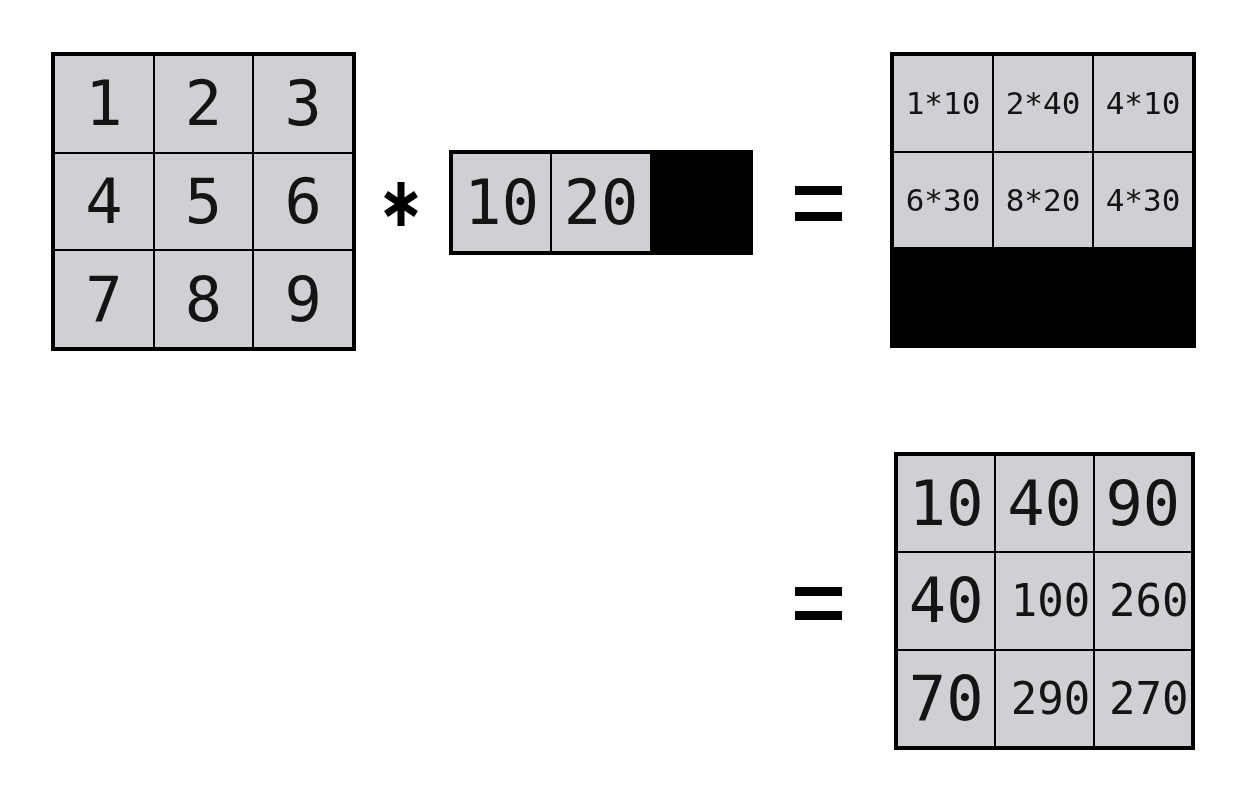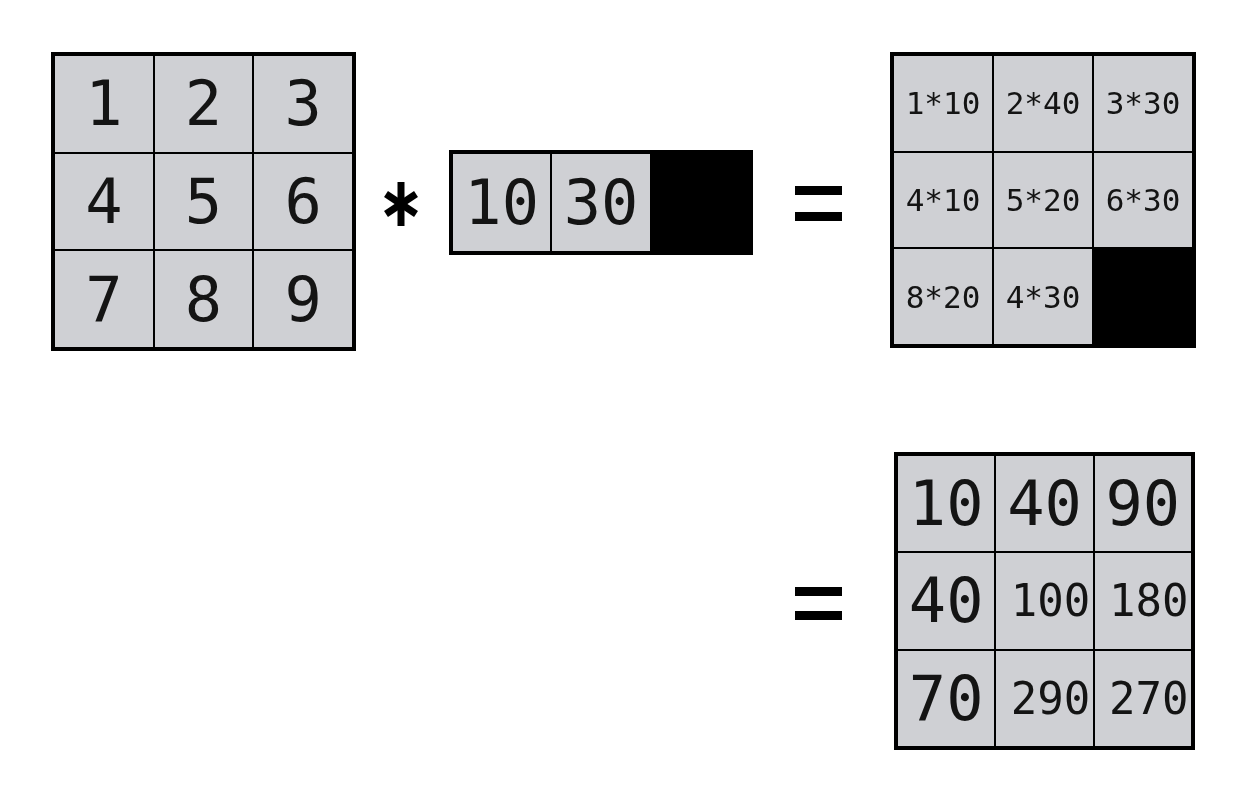--- a/index.html
+++ b/index.html
@@ -83,49 +83,47 @@
   <div class="asterisk-wrap">
     <svg width="34" height="48" viewBox="0 0 34 48">
       <line x1="17" y1="2" x2="17" y2="46" stroke="#000000" stroke-width="7"></line>
       <line x1="2" y1="14" x2="32" y2="34" stroke="#000000" stroke-width="7"></line>
       <line x1="2" y1="34" x2="32" y2="14" stroke="#000000" stroke-width="7"></line>
     </svg>
   </div>
 
   <div class="grid grid1x3 vector-b">
     <div class="cell big">10</div>
-    <div class="cell big">30</div>
+    <div class="cell big">20</div>
   </div>
 
   <div class="equals equals-top">
     <div class="bar"></div>
     <div class="bar"></div>
   </div>
 
   <div class="grid grid3x3 matrix-expr">
     <div class="cell small">1*10</div>
     <div class="cell small">2*40</div>
-    <div class="cell small">3*30</div>
     <div class="cell small">4*10</div>
-    <div class="cell small">5*20</div>
     <div class="cell small">6*30</div>
     <div class="cell small">8*20</div>
     <div class="cell small">4*30</div>
   </div>
 
   <div class="equals equals-bottom">
     <div class="bar"></div>
     <div class="bar"></div>
   </div>
 
   <div class="grid grid3x3 matrix-result">
     <div class="cell big">10</div>
     <div class="cell big">40</div>
     <div class="cell big">90</div>
     <div class="cell big">40</div>
     <div class="cell med">100</div>
-    <div class="cell med">180</div>
+    <div class="cell med">260</div>
     <div class="cell big">70</div>
     <div class="cell med">290</div>
     <div class="cell med">270</div>
   </div>
 
 </div>
 
 </body></html>

